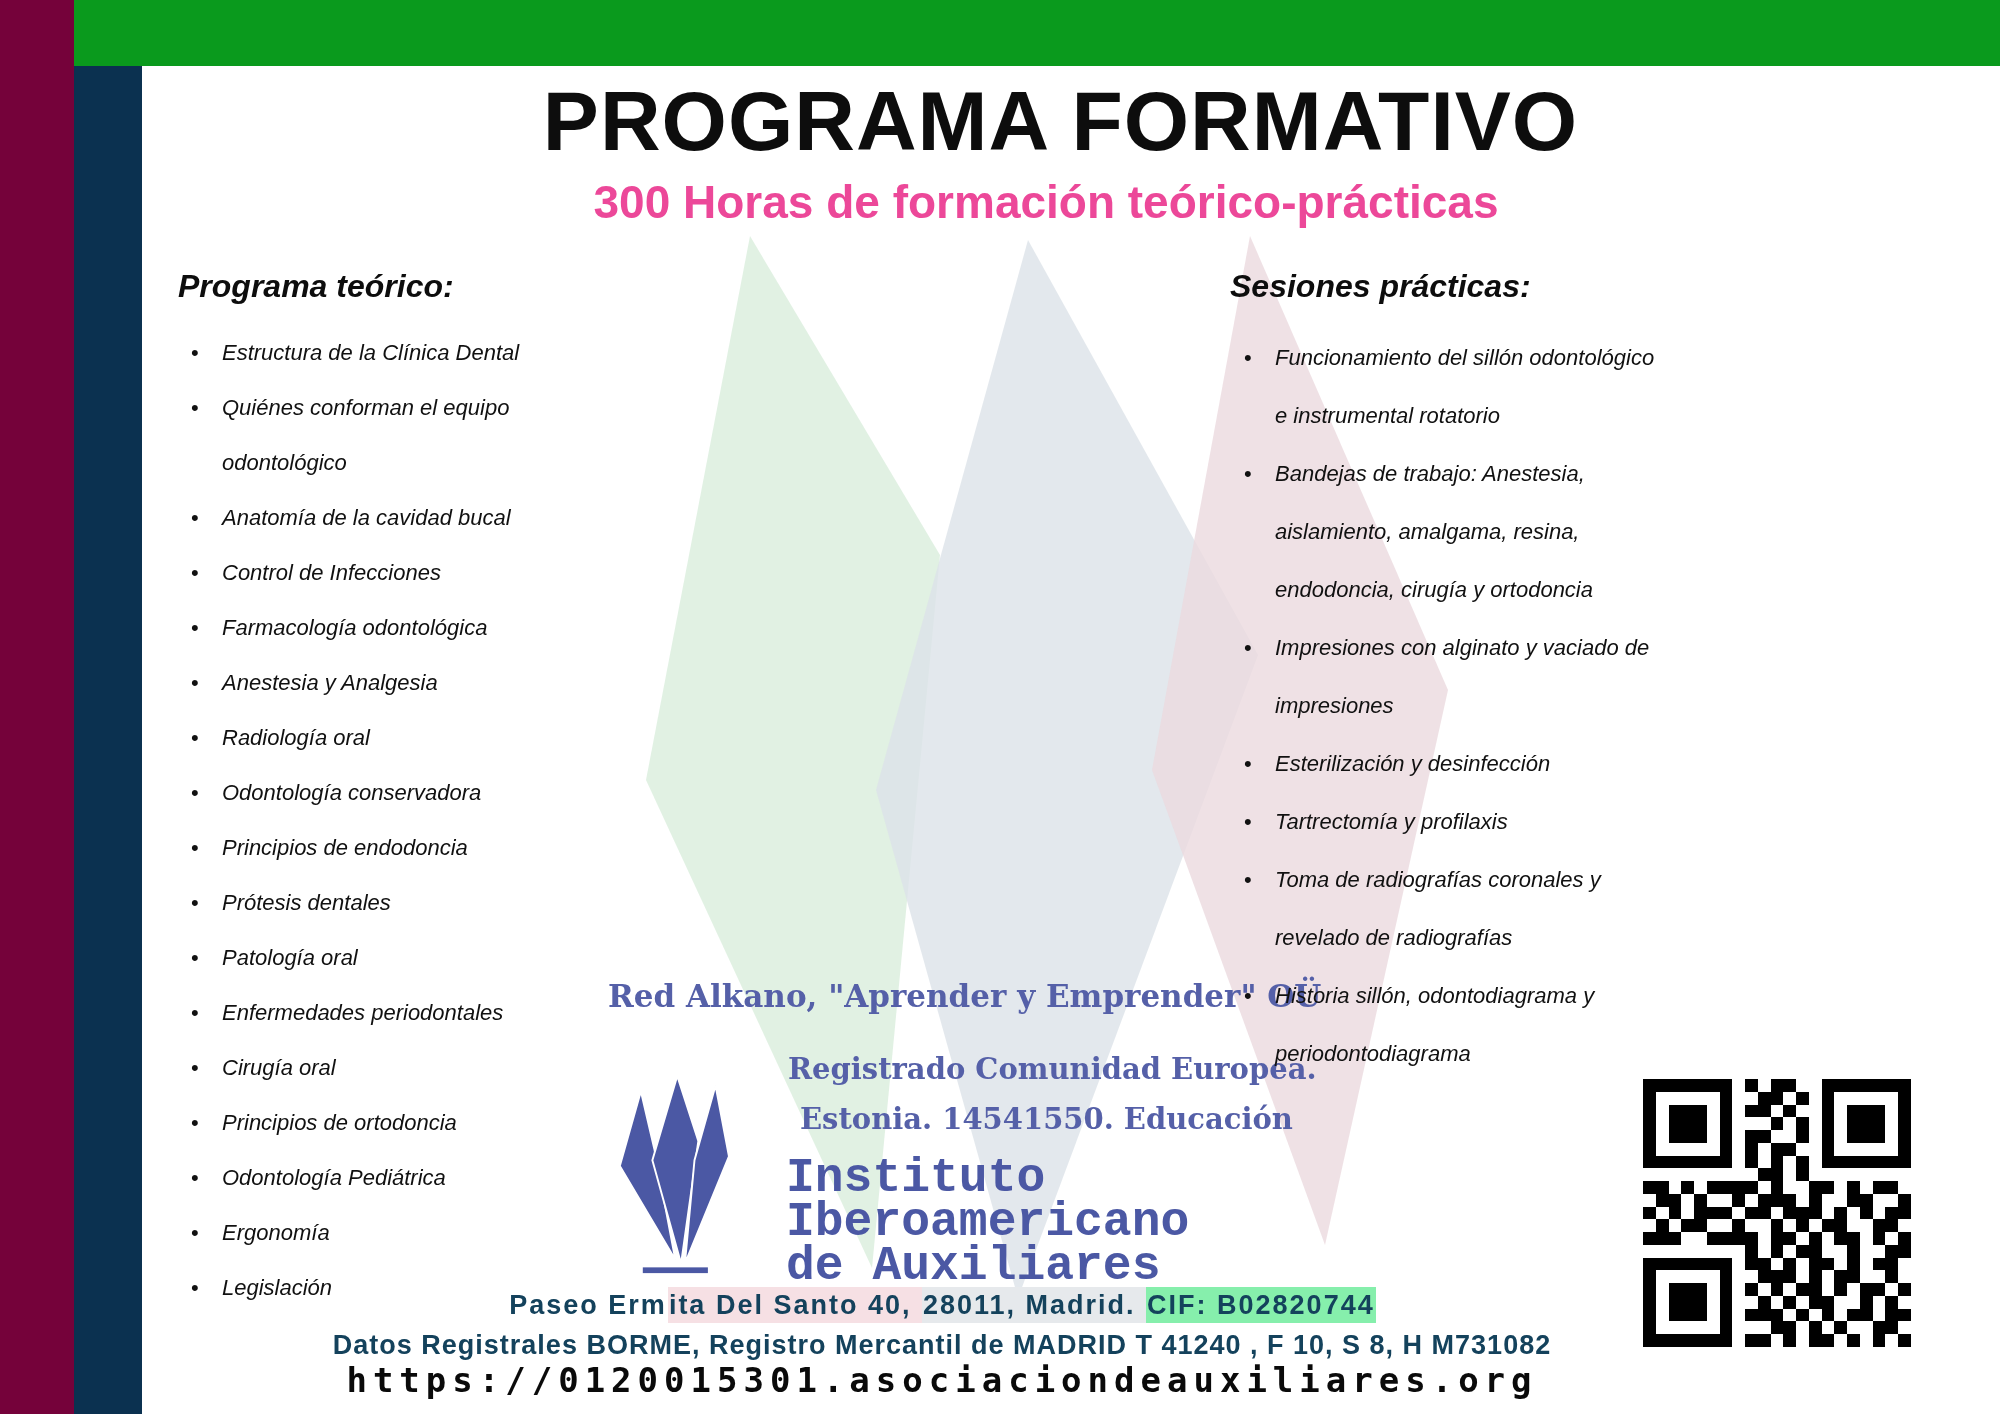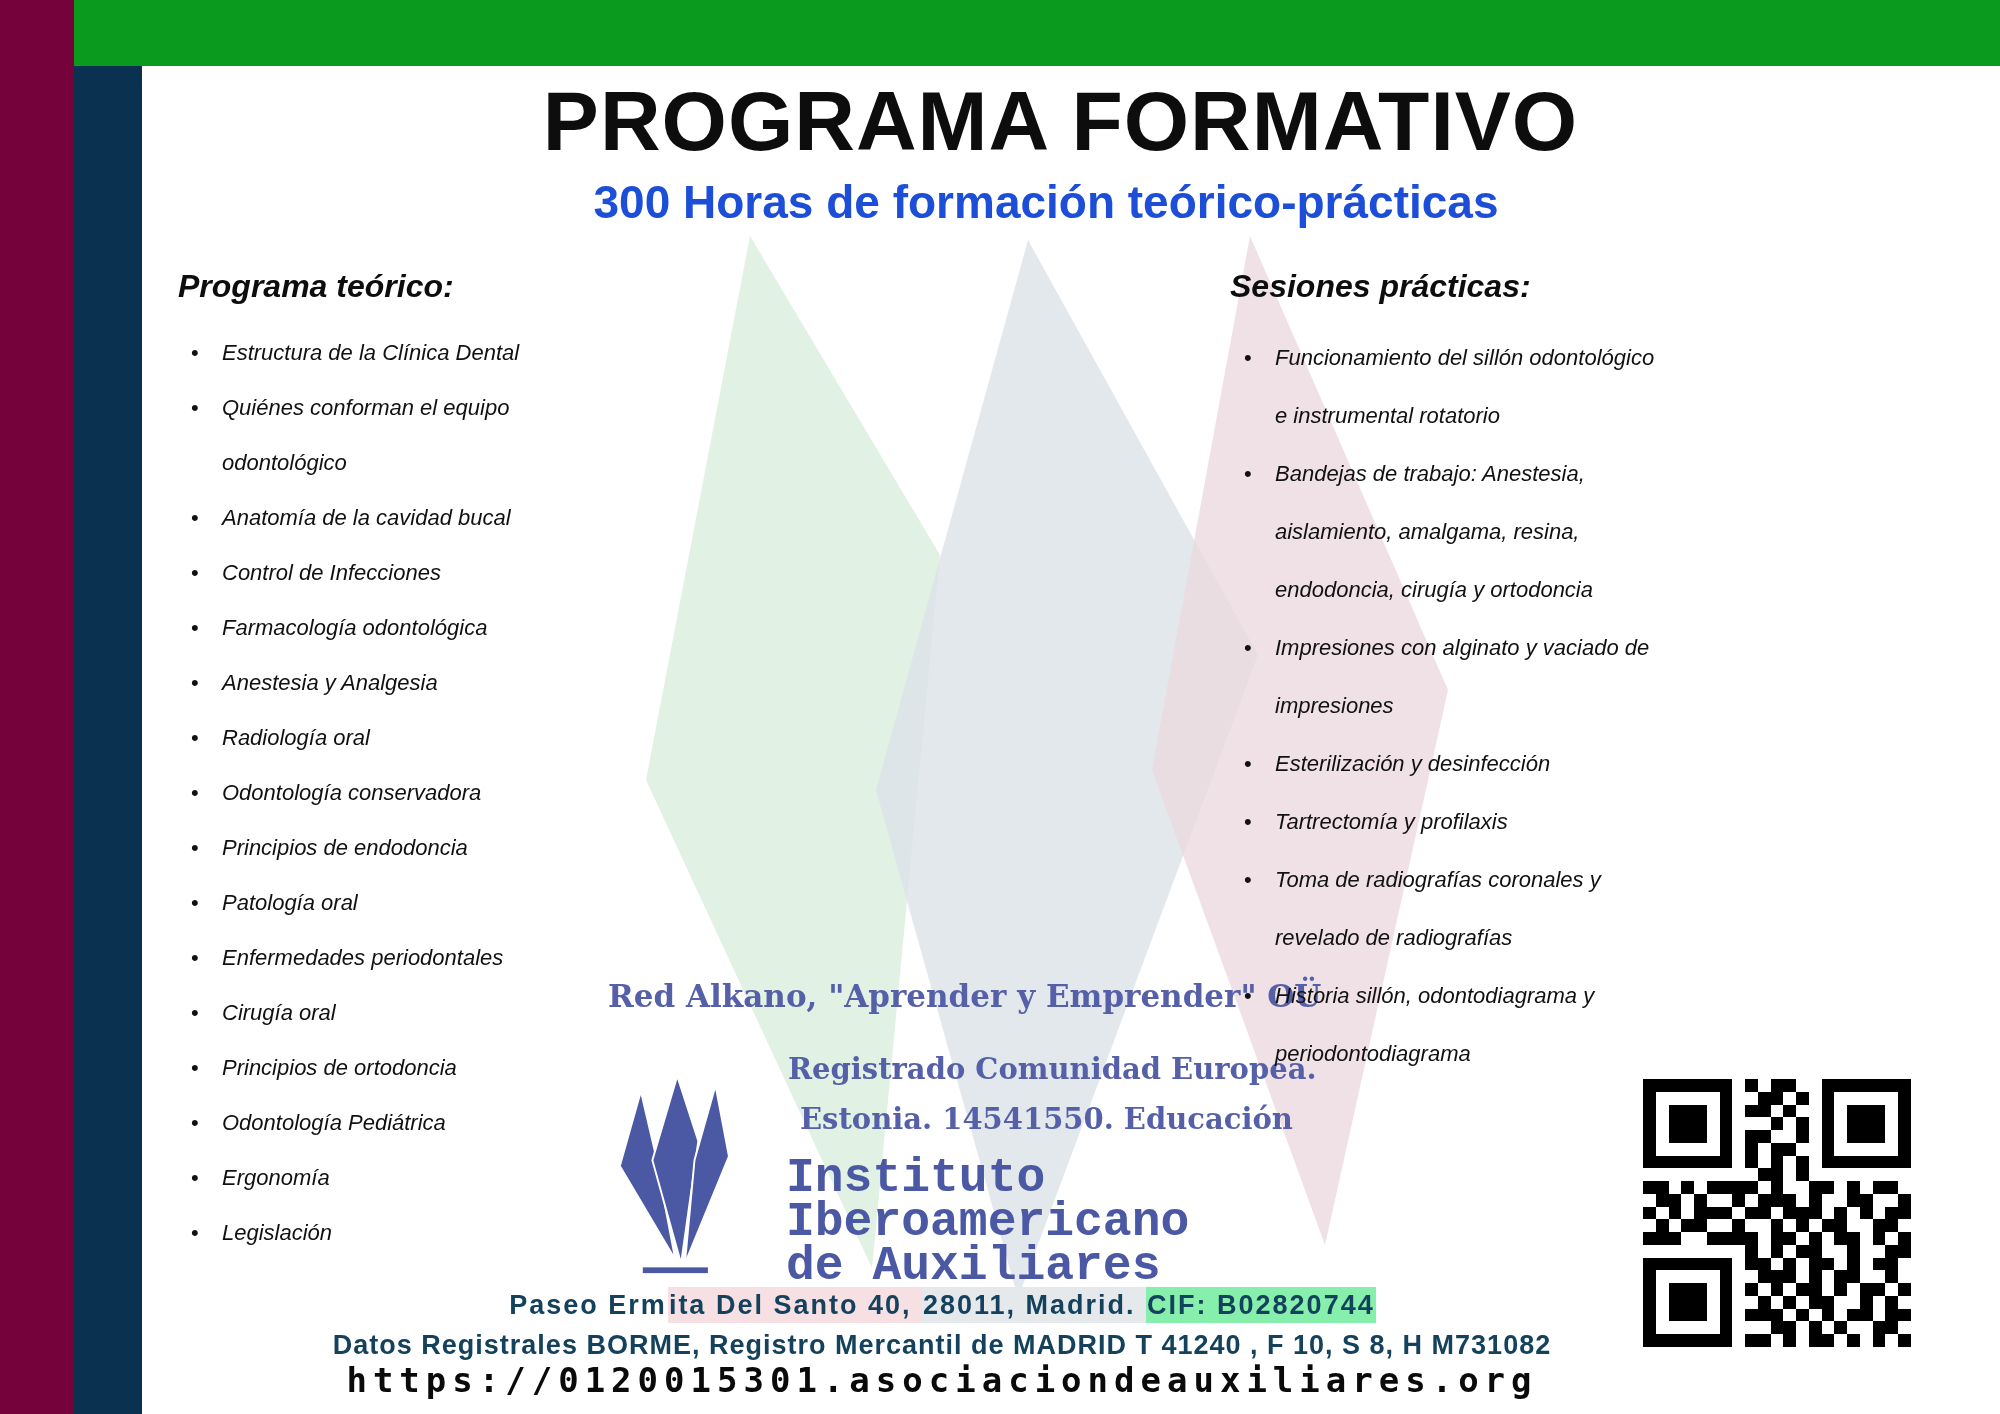--- a/index.html
+++ b/index.html
@@ -11,21 +11,21 @@
   .bar-maroon{left:0;top:0;width:74px;height:1414px;background:#75023A;}
   .bar-navy{left:74px;top:66px;width:68px;height:1348px;background:#0B3150;}
   .bar-green{left:74px;top:0;width:1926px;height:66px;background:#0A9A1D;}
 
   
   .watermark{left:0;top:0;z-index:0;}
 
   
   .title-wrap{left:142px;top:76px;width:1808px;text-align:center;z-index:2;}
   .main-title{font-size:84px;font-weight:bold;color:#0d0d0d;letter-spacing:1px;line-height:1.08;padding-left:29px;}
-  .subtitle{font-size:46px;font-weight:bold;color:#1d4ed8;margin-top:8px;}
+  .subtitle{font-size:46px;font-weight:bold;color:#ec4899;margin-top:8px;}
 
   
   .col-heading{font-size:32px;font-weight:bold;font-style:italic;color:#0d0d0d;z-index:2;}
   .flyer-list{list-style:none;margin:0;padding:0;font-style:italic;font-size:22px;color:#111;z-index:2;}
   .flyer-list li{position:relative;}
   .flyer-list li::before{content:"\2022";position:absolute;left:-31px;top:0;font-style:normal;color:#111;}
   .flyer-list span{display:block;}
   .theory-list{line-height:55px;}
   .practice-list{line-height:58px;}
 
@@ -93,20 +93,23 @@
         <span>Anestesia y Analgesia</span>
       </li>
       <li>
         <span>Radiología oral</span>
       </li>
       <li>
         <span>Odontología conservadora</span>
       </li>
       <li>
         <span>Principios de endodoncia</span>
+      </li>
+      <li>
+        <span>Prótesis dentales</span>
       </li>
       <li>
         <span>Patología oral</span>
       </li>
       <li>
         <span>Enfermedades periodontales</span>
       </li>
       <li>
         <span>Cirugía oral</span>
       </li>

